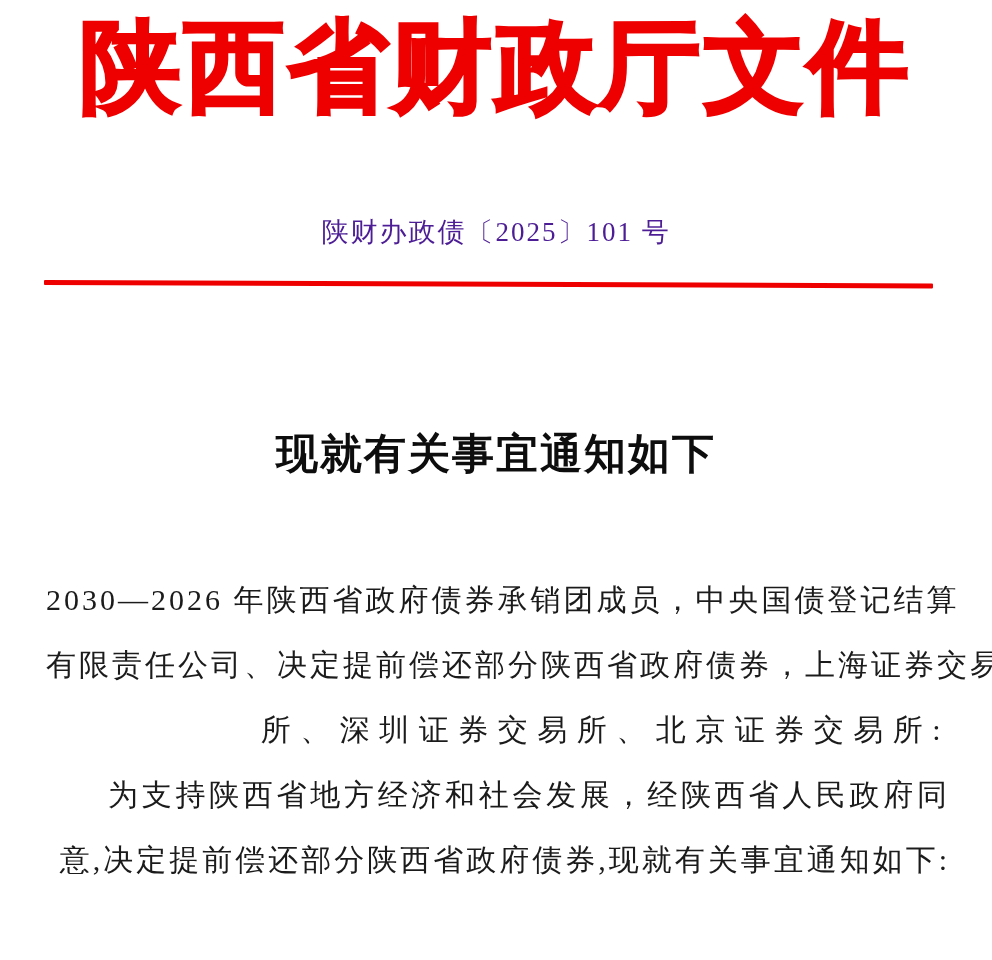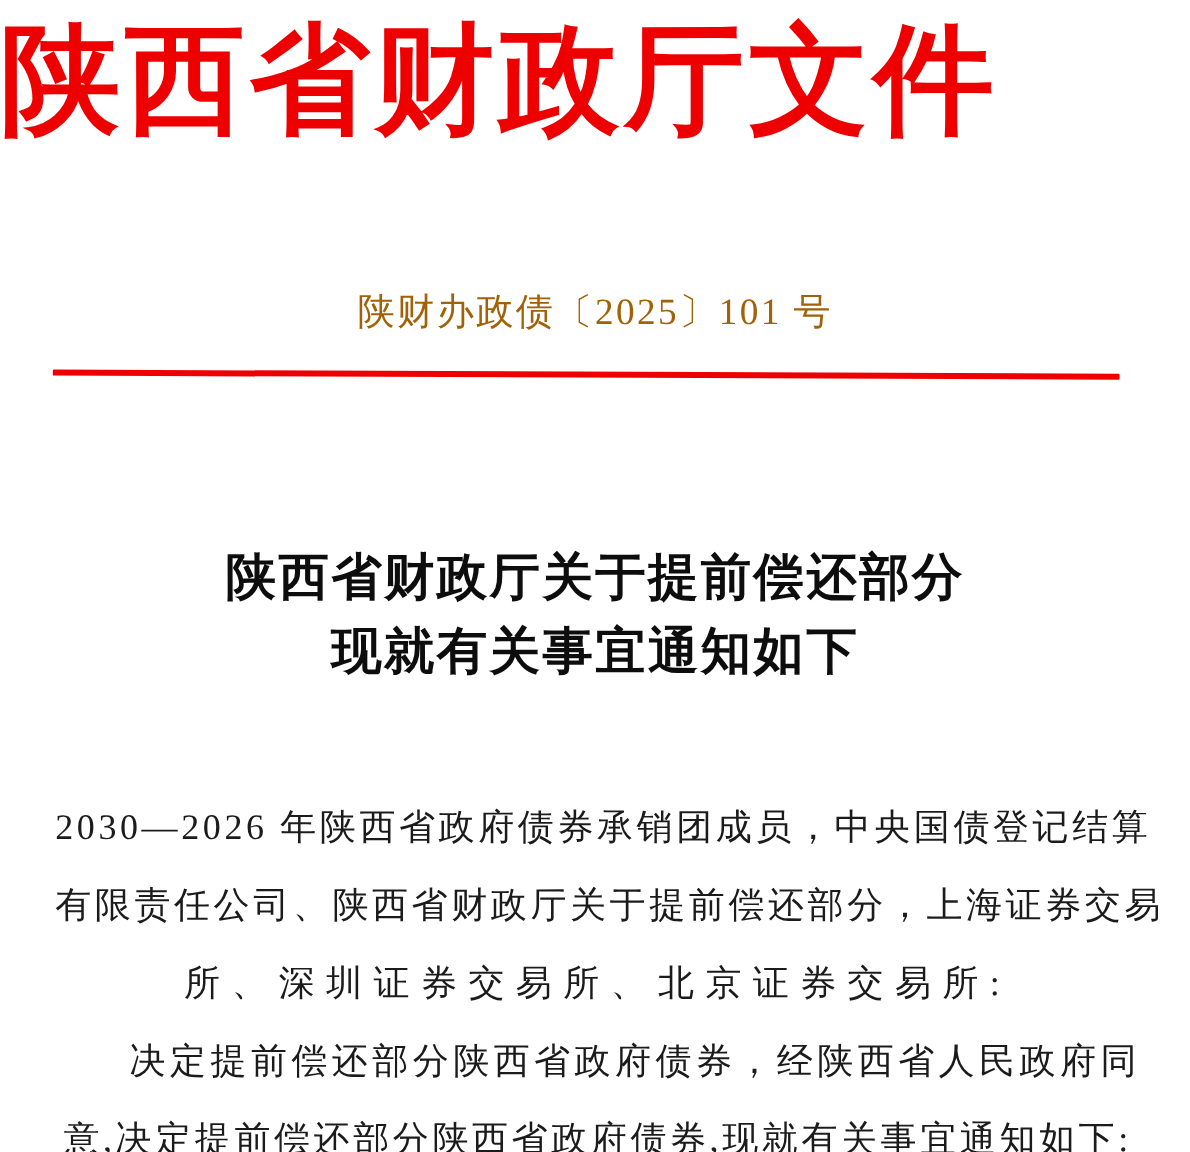--- a/index.html
+++ b/index.html
@@ -9,30 +9,30 @@
   html,body{margin:0;padding:0;}
   body{
     width:992px;height:960px;overflow:hidden;background:#ffffff;
     font-family:"Liberation Serif","DejaVu Serif",serif;color:var(--ink);
   }
   .page{width:992px;height:960px;position:relative;background:#ffffff;}
 
   
   .banner{
     margin-top:8px;height:120px;line-height:120px;
-    white-space:nowrap;
+    text-align:center;white-space:nowrap;
     color:var(--red);
-    font-size:100px;font-weight:normal;letter-spacing:4px;
+    font-size:100px;font-weight:bold;letter-spacing:4px;
     -webkit-text-stroke:3px var(--red);
   }
 
   
   .doc-number{
-    margin-top:112px;height:40px;line-height:40px;
-    text-align:center;font-size:31px;letter-spacing:2px;color:#a16207;
+    margin-top:84px;height:40px;line-height:40px;
+    text-align:center;font-size:27px;letter-spacing:2px;color:#4c1d95;
   }
 
   
   .rule{
     margin:28px 0 0 44px;width:889px;height:5px;background:var(--red);
     border-radius:1px;transform:rotate(0.22deg);transform-origin:left center;
   }
 
   
   .doc-title{
@@ -44,42 +44,41 @@
   
   .body-text{
     margin:82px 42px 0 46px;
     font-size:30px;line-height:65px;letter-spacing:3px;color:#1b1b1b;
   }
   .body-line{
     text-align:justify;text-align-last:justify;text-justify:inter-character;
     white-space:nowrap;
   }
   .body-line.flush-left{
-    text-align:center;text-align-last:auto;white-space:nowrap;
+    text-align:right;text-align-last:auto;white-space:nowrap;
   }
   .body-line.spread{letter-spacing:9.5px;}
   .body-line.indent{text-indent:62px;}
 </style>
 </head>
 <body>
 
 <div class="page">
 
   <div class="banner">陕西省财政厅文件</div>
 
   <div class="doc-number">陕财办政债〔2025〕101 号</div>
 
   <div class="rule"></div>
 
   <div class="doc-title">
-    <div>陕西省财政厅关于提前偿还部分</div>
     <div>现就有关事宜通知如下</div>
   </div>
 
   <div class="body-text">
     <div class="body-line">2030—2026 年陕西省政府债券承销团成员，中央国债登记结算</div>
-    <div class="body-line">有限责任公司、陕西省财政厅关于提前偿还部分，上海证券交易</div>
+    <div class="body-line">有限责任公司、决定提前偿还部分陕西省政府债券，上海证券交易</div>
     <div class="body-line flush-left spread">所、深圳证券交易所、北京证券交易所:</div>
-    <div class="body-line indent">决定提前偿还部分陕西省政府债券，经陕西省人民政府同</div>
+    <div class="body-line indent">为支持陕西省地方经济和社会发展，经陕西省人民政府同</div>
     <div class="body-line flush-left">意,决定提前偿还部分陕西省政府债券,现就有关事宜通知如下:</div>
   </div>
 
 </div>
 
 </body></html>

